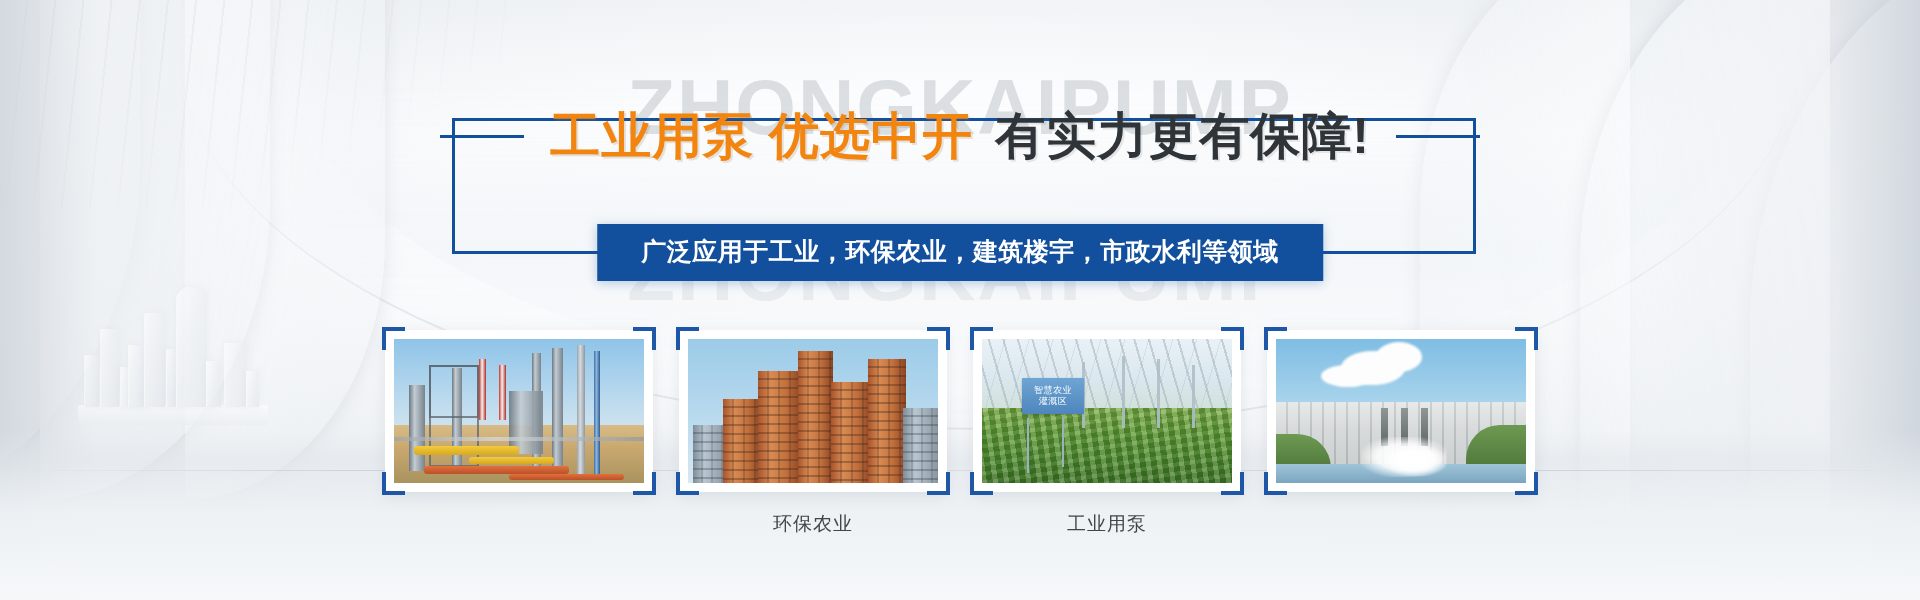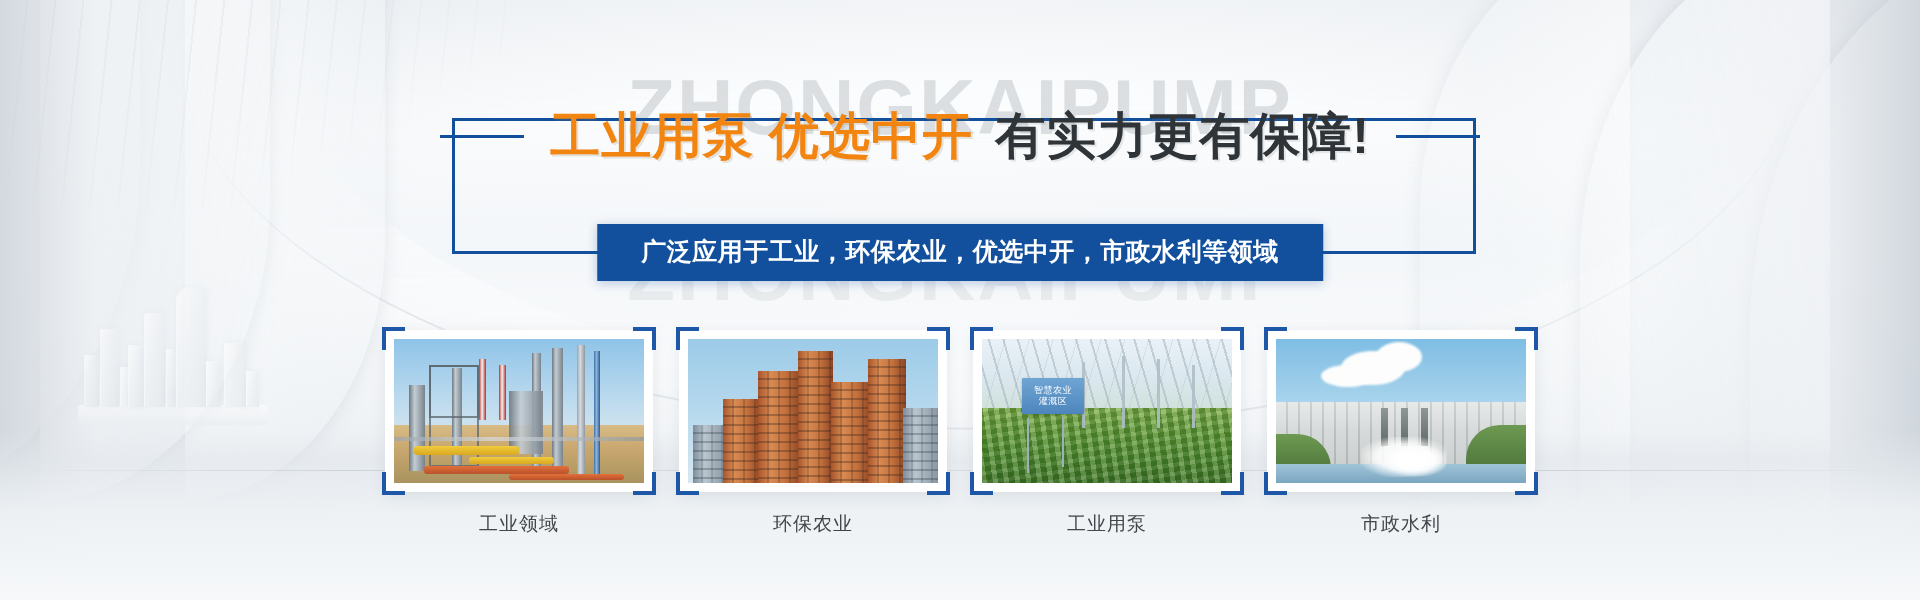--- a/index.html
+++ b/index.html
@@ -399,21 +399,21 @@
   <div class="frame"></div>
 
   <div class="headline-wrap">
     <div class="rule left"></div>
     <div class="headline">
       <span class="hl-orange">工业用泵 优选中开</span><span class="hl-dark">有实力更有保障!</span>
     </div>
     <div class="rule right"></div>
   </div>
 
-  <div class="ribbon">广泛应用于工业，环保农业，优选中开，市政水利等领域</div>
+  <div class="ribbon">广泛应用于工业，环保农业，建筑楼宇，市政水利等领域</div>
 
   <div class="cards">
 
     <div class="card">
       <div class="card-frame">
         <span class="corner tl"></span>
         <span class="corner tr"></span>
         <span class="corner bl"></span>
         <span class="corner br"></span>
         <div class="card-photo">
@@ -432,21 +432,20 @@
             <div class="ind-frame" style="left:14%; top:18%;  width:46px; height:34%;"></div>
             <div class="ind-tower" style="left:46%; top:36%;  width:34px; height:44%; opacity:.9;"></div>
             <div class="ind-yellow" style="left:8%;  top:74%;  width:42%; height:9px; border-radius:3px;"></div>
             <div class="ind-yellow" style="left:30%; top:82%;  width:34%; height:7px; border-radius:3px;"></div>
             <div class="ind-orange" style="left:12%; top:88%;  width:58%; height:8px; border-radius:3px;"></div>
             <div class="ind-orange" style="left:46%; top:94%;  width:46%; height:6px; border-radius:3px;"></div>
             <div class="ind-pipe" style="left:0%;  top:68%;  width:100%; height:4px; opacity:.7;"></div>
           </div>
         </div>
       </div>
-      <div class="card-caption">工业领域</div>
     </div>
 
     <div class="card">
       <div class="card-frame">
         <span class="corner tl"></span>
         <span class="corner tr"></span>
         <span class="corner bl"></span>
         <span class="corner br"></span>
         <div class="card-photo">
           <div class="scene">
@@ -507,17 +506,16 @@
             <div class="dam-hill" style="right:0;  width:24%; height:40%; border-radius:34px 0 0 0;"></div>
             <div class="dam-gate" style="left:42%; top:48%; width:7px;  height:26%;"></div>
             <div class="dam-gate" style="left:50%; top:48%; width:7px;  height:26%;"></div>
             <div class="dam-gate" style="left:58%; top:48%; width:7px;  height:26%;"></div>
             <div class="dam-water"></div>
             <div class="dam-spray" style="left:34%; top:68%; width:86px; height:40px;"></div>
             <div class="dam-spray" style="left:44%; top:74%; width:60px; height:30px;"></div>
           </div>
         </div>
       </div>
-      <div class="card-caption">市政水利</div>
     </div>
 
   </div>
 </div>
 
 </body></html>

